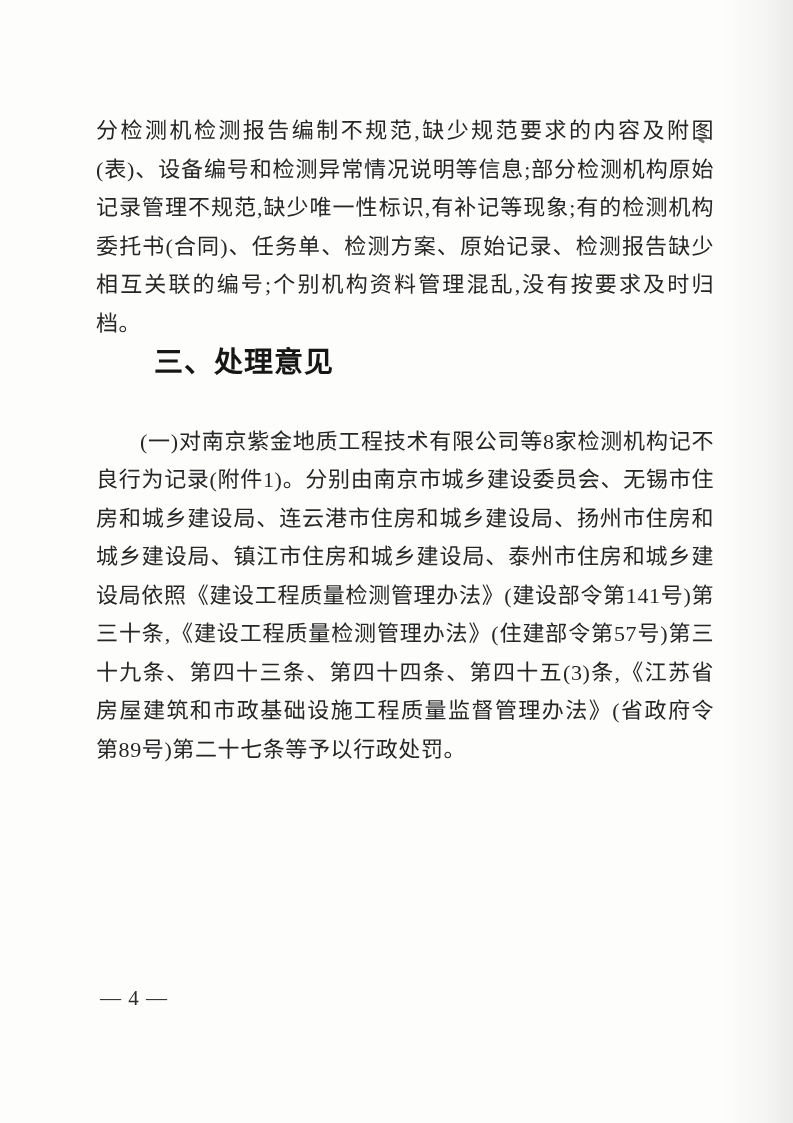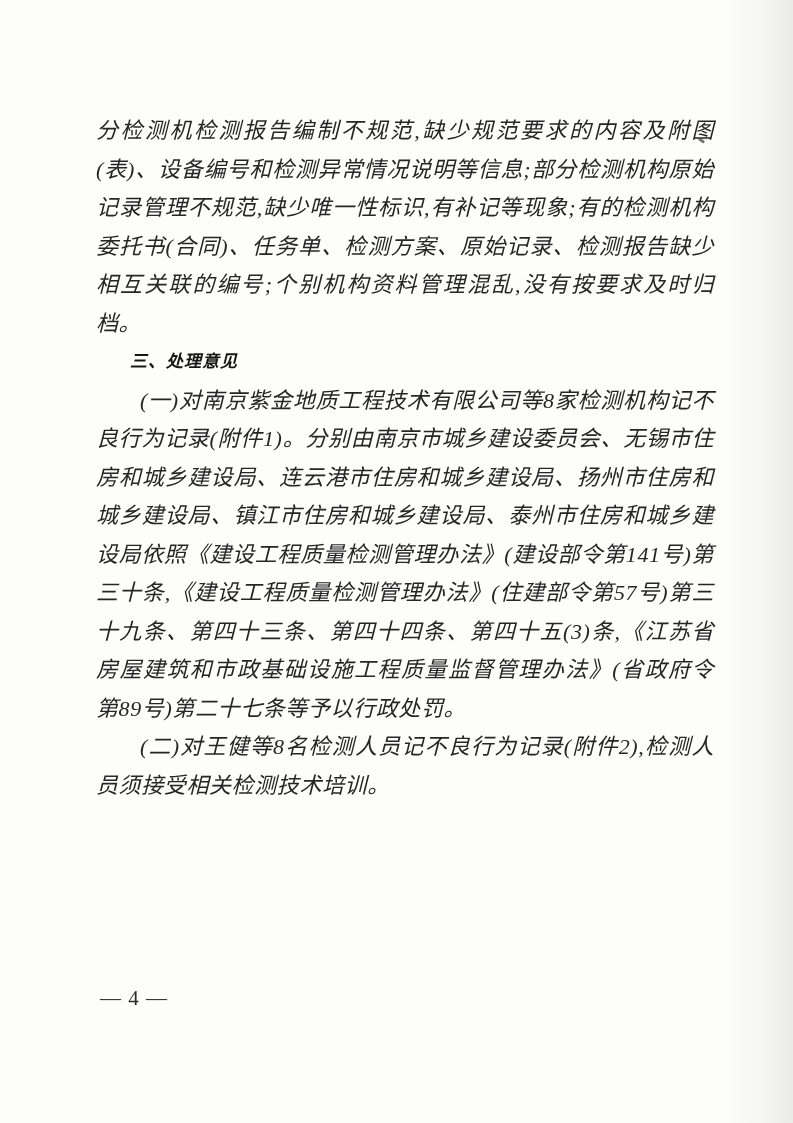--- a/index.html
+++ b/index.html
@@ -27,32 +27,32 @@
     top: 112px;
     width: 618px;
     font-size: 22px;
     line-height: 38.5px;
     letter-spacing: 0.6px;
     text-align: justify;
   }
   .content p {
     margin: 0;
     padding: 0;
-    font-style: italic;
   }
   .body-para.indent {
     text-indent: 2em;
+    margin-top: 41px;
   }
   .section-heading {
     margin: 0;
     padding: 0;
     text-indent: 2em;
     font-family: "Liberation Sans", "DejaVu Sans", sans-serif;
     font-weight: 700;
-    font-size: 17px;
+    font-size: 29px;
     line-height: 38.5px;
     letter-spacing: 1px;
     color: #161616;
   }
   .page-number {
     position: absolute;
     left: 100px;
     top: 986px;
     font-size: 21px;
     letter-spacing: 1px;
@@ -71,19 +71,18 @@
   }
 </style>
 </head>
 <body>
 
 <div class="page">
   <div class="content">
     <p class="body-para">分检测机检测报告编制不规范,缺少规范要求的内容及附图(表)、设备编号和检测异常情况说明等信息;部分检测机构原始记录管理不规范,缺少唯一性标识,有补记等现象;有的检测机构委托书(合同)、任务单、检测方案、原始记录、检测报告缺少相互关联的编号;个别机构资料管理混乱,没有按要求及时归档。</p>
     <p class="section-heading">三、处理意见</p>
     <p class="body-para indent">(一)对南京紫金地质工程技术有限公司等8家检测机构记不良行为记录(附件1)。分别由南京市城乡建设委员会、无锡市住房和城乡建设局、连云港市住房和城乡建设局、扬州市住房和城乡建设局、镇江市住房和城乡建设局、泰州市住房和城乡建设局依照《建设工程质量检测管理办法》(建设部令第141号)第三十条,《建设工程质量检测管理办法》(住建部令第57号)第三十九条、第四十三条、第四十四条、第四十五(3)条,《江苏省房屋建筑和市政基础设施工程质量监督管理办法》(省政府令第89号)第二十七条等予以行政处罚。</p>
-    <p class="body-para indent">(二)对王健等8名检测人员记不良行为记录(附件2),检测人员须接受相关检测技术培训。</p>
   </div>
 
   <div class="page-number">— 4 —</div>
 
   <div class="scan-speck"></div>
 </div>
 
 </body></html>

